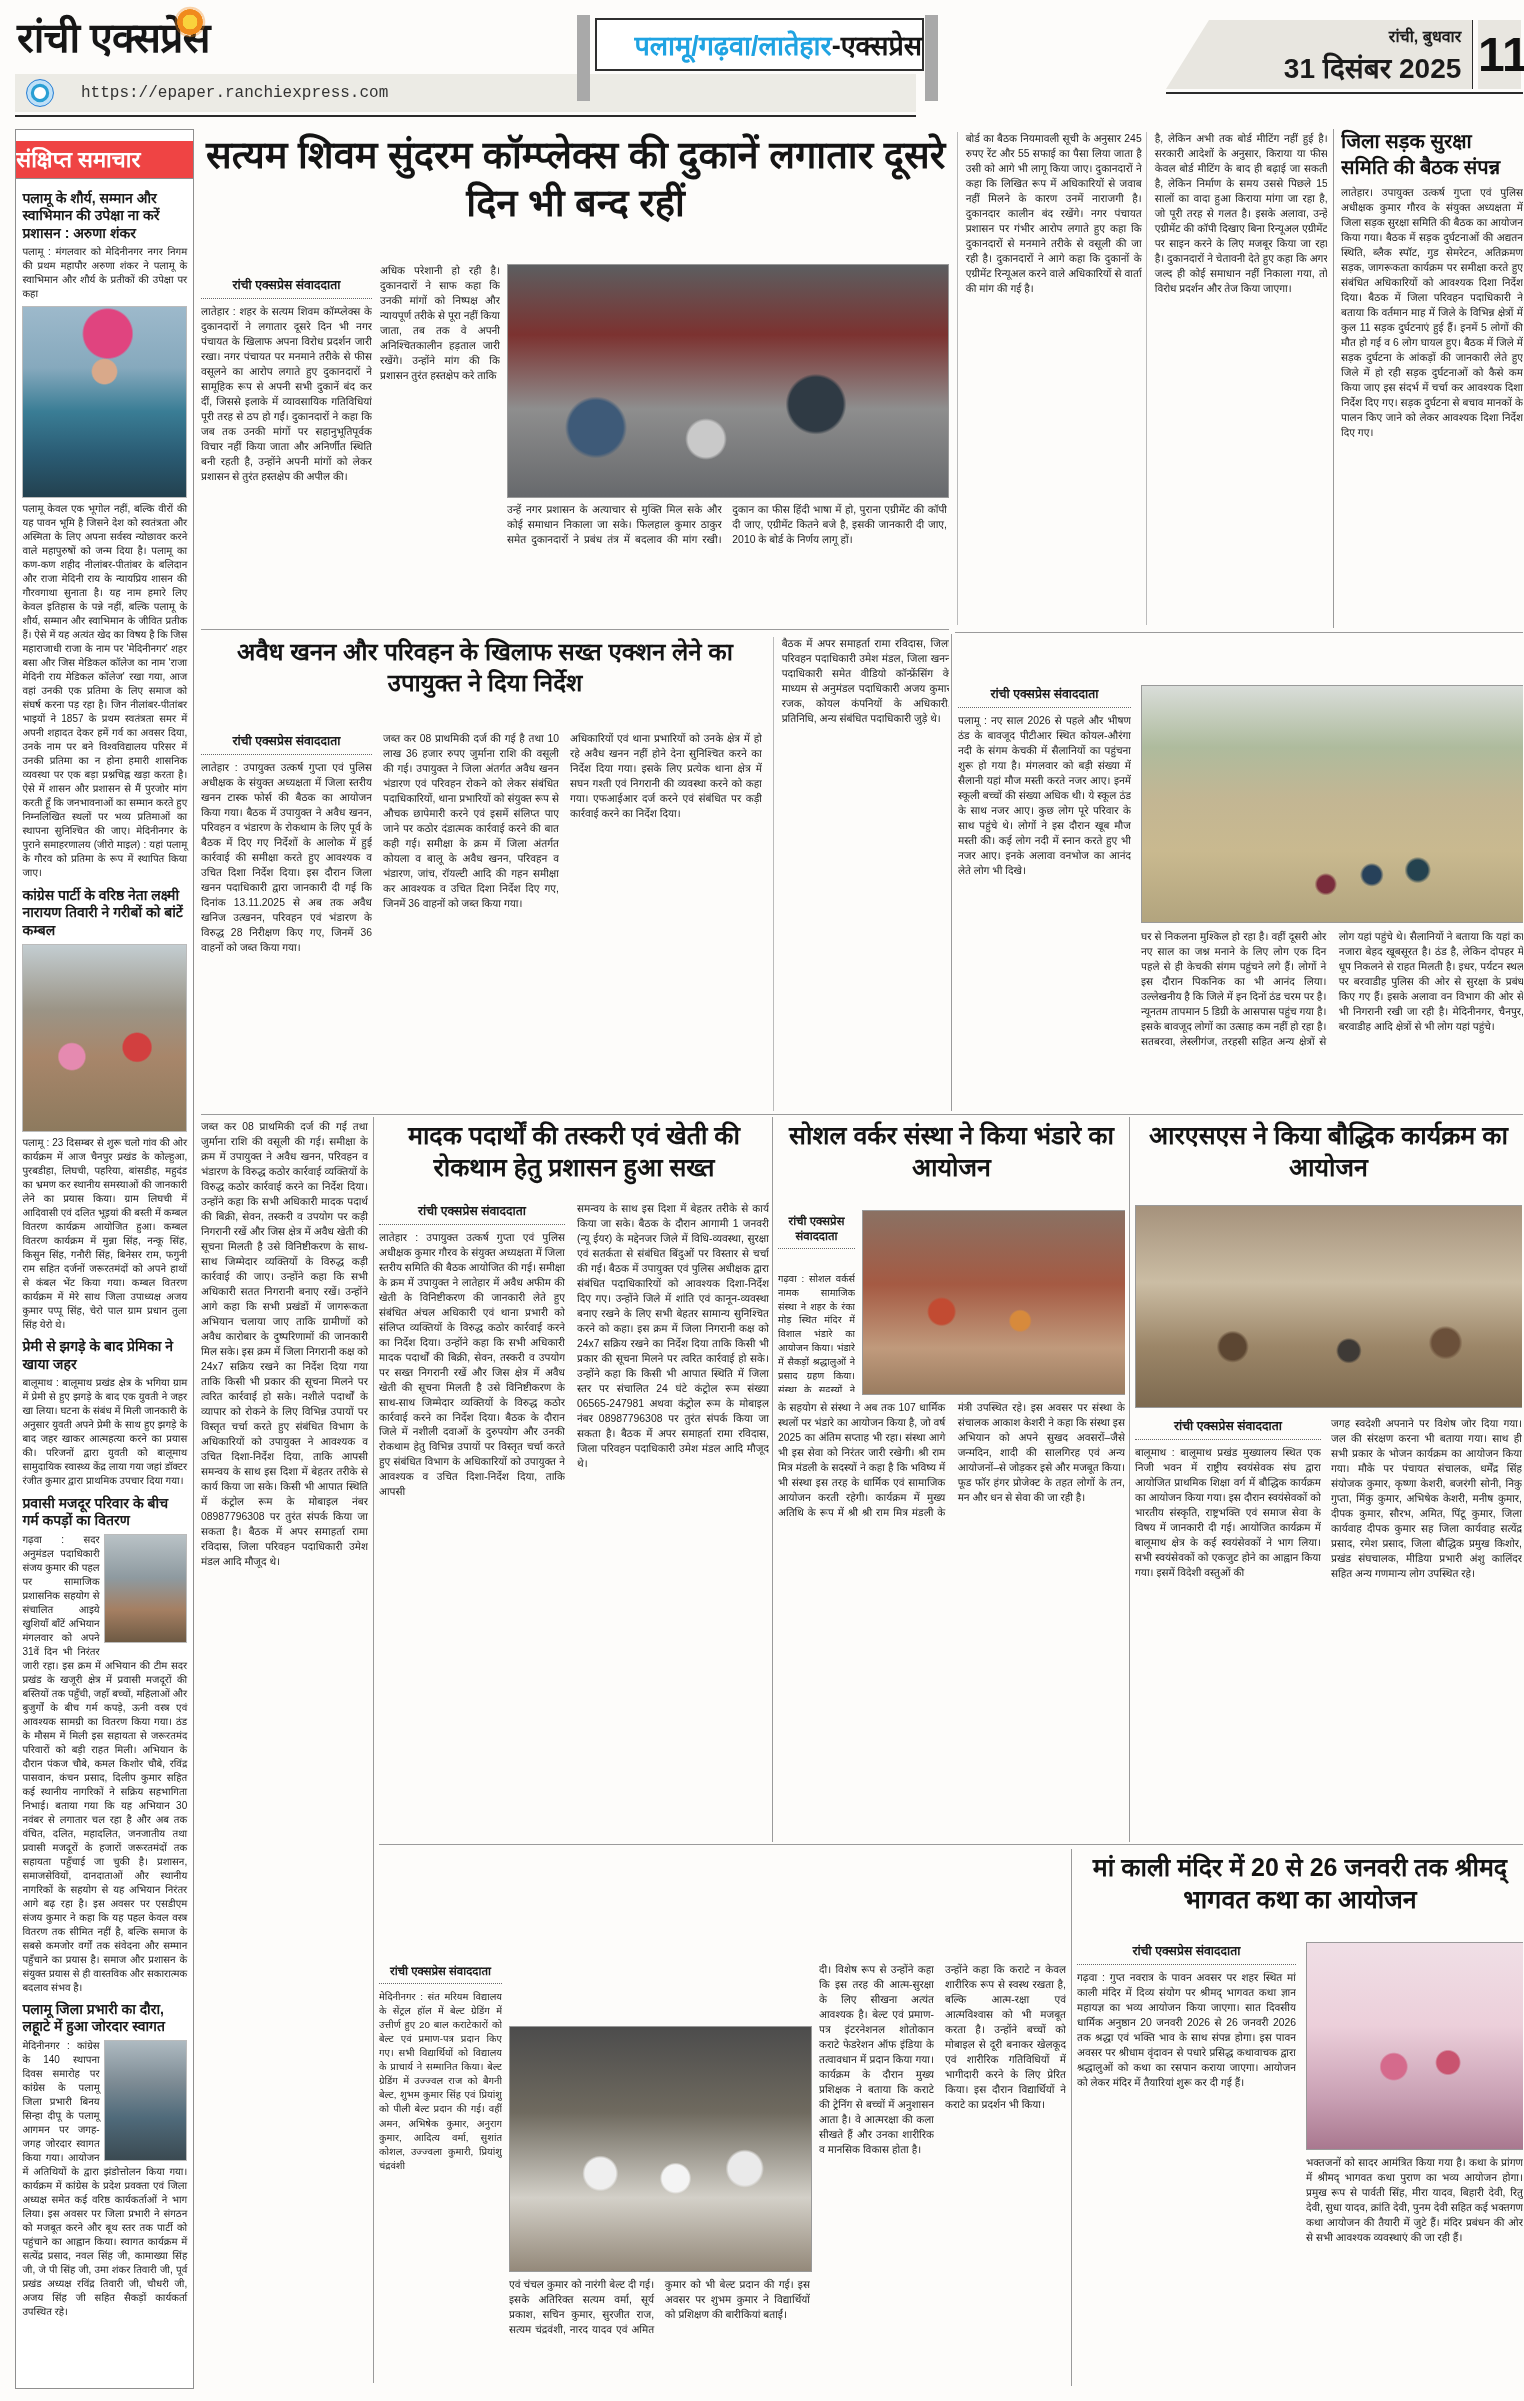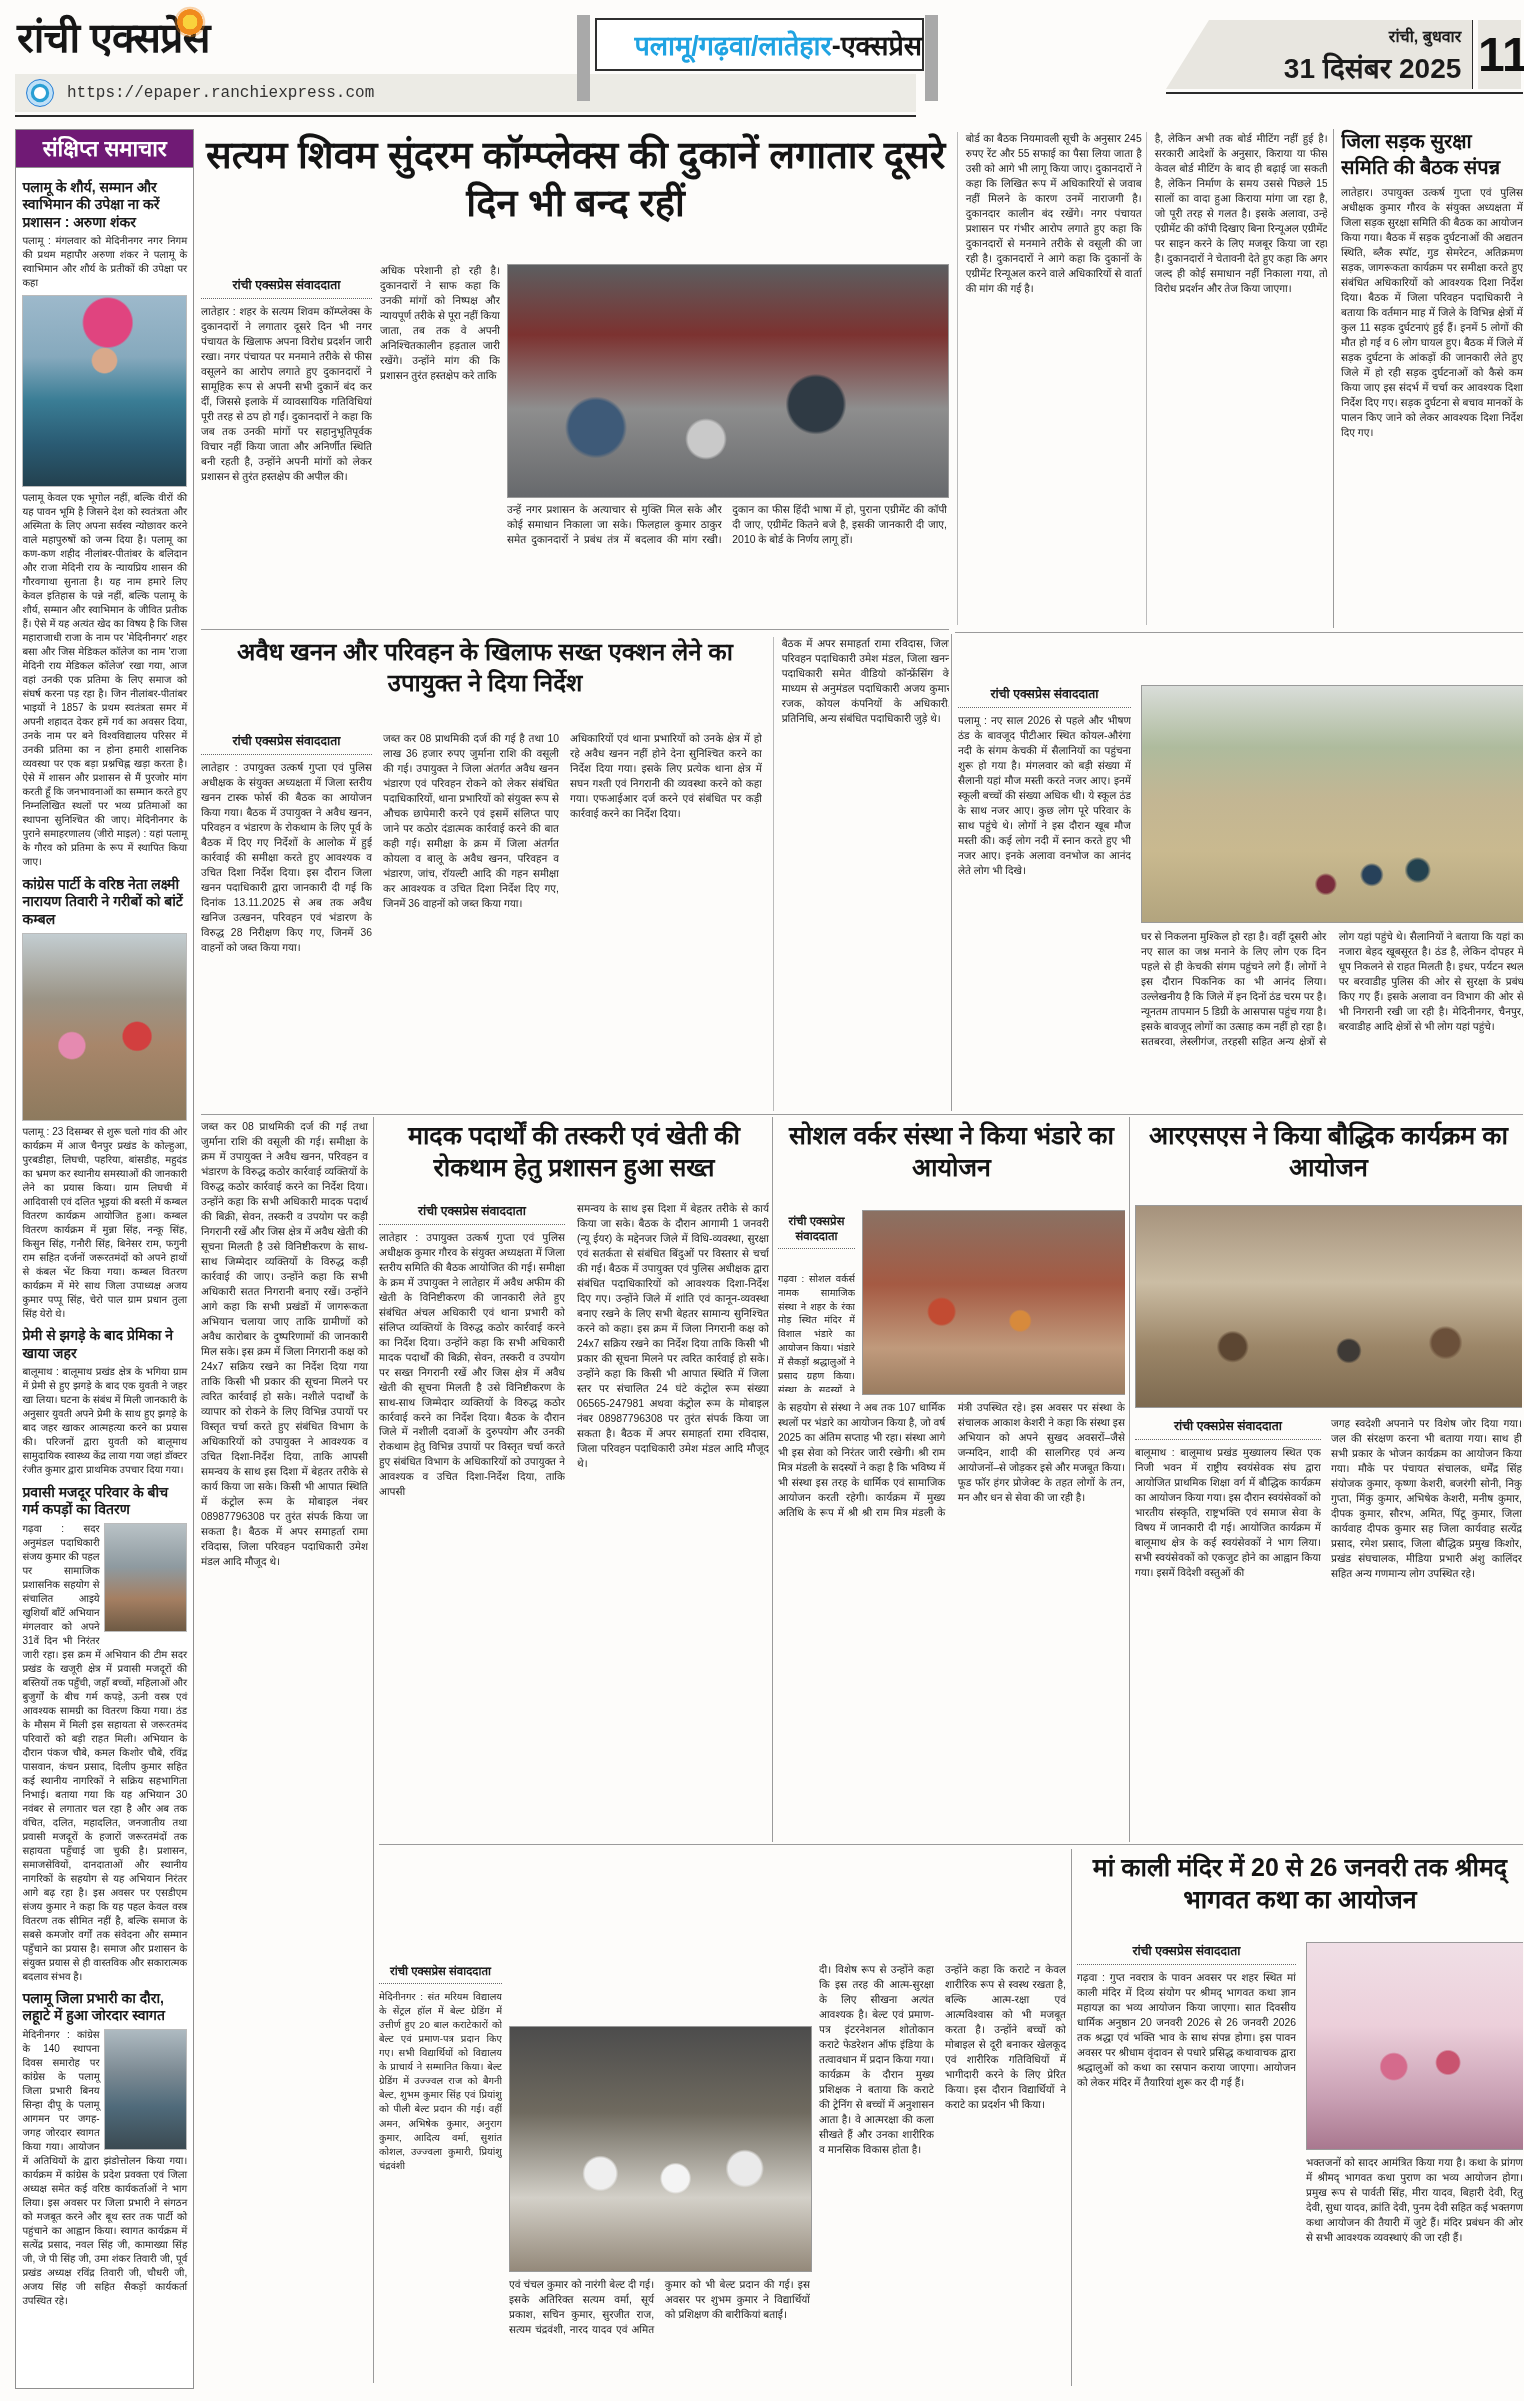--- a/index.html
+++ b/index.html
@@ -5,21 +5,21 @@
   html,body{margin:0;padding:0;background:#888;}
   .page{position:relative;width:1524px;height:2401px;background:#fdfcfa;overflow:hidden;
         font-family:"Liberation Sans","DejaVu Sans",sans-serif;color:#1b1b1b;}
   
   .masthead{position:absolute;left:17px;top:7.7px;width:330px;height:63px;}
   .masthead .title{font-size:41px;font-weight:800;letter-spacing:-0.8px;color:#161616;line-height:61px;}
   .sun{position:absolute;left:160px;top:1.5px;width:26px;height:26px;border-radius:50%;
        background:radial-gradient(circle,#f9d23c 0 40%,#f08a1d 41% 70%,transparent 71%);
        box-shadow:0 0 0 2.3px rgba(240,138,29,.35);}
   .urlbar{position:absolute;left:15.3px;top:74px;width:901px;height:38px;background:#ecebe5;
-          display:flex;align-items:center;gap:13px;padding-left:10.7px;box-sizing:border-box;}
+          display:flex;align-items:center;gap:27px;padding-left:10.7px;box-sizing:border-box;}
   .clickicon{width:26px;height:26px;border-radius:50%;background:#fff;border:1.5px solid #2a7fd4;
              box-shadow:inset 0 0 0 3.8px #bfe0f7, inset 0 0 0 7px #2a9fd4;}
   .urltext{font-family:"Liberation Mono","DejaVu Sans Mono",monospace;font-size:16px;color:#333;}
   .hrule{position:absolute;background:#2b2b2b;}
   .banner{position:absolute;left:595px;top:18.4px;width:325px;height:49px;border:2.3px solid #2f2f2f;
           background:#fff;display:flex;align-items:center;justify-content:flex-end;font-weight:800;font-size:27px;}
   .banner .blue{color:#1fa3e2;}
   .banner .black{color:#161616;}
   .bannerbar{position:absolute;top:15.3px;width:13px;height:86px;background:#a9a9a9;}
   .datebox{position:absolute;left:1166px;top:20px;width:307px;height:69px;background:#e8e6e0;
@@ -33,22 +33,22 @@
   .vline{position:absolute;width:0.8px;background:#9a9a9a;}
   .hline{position:absolute;height:0.8px;background:#9a9a9a;}
   .head-xl{font-weight:800;color:#141414;text-align:center;line-height:1.28;}
   .byline{font-weight:700;font-size:12.3px;text-align:center;border-bottom:0.8px dotted #666;
           padding-bottom:4.6px;margin-bottom:6.1px;}
   .col{font-size:10.4px;line-height:1.44;text-align:justify;color:#222;overflow:hidden;}
   .photo{background-size:cover;}
   
   .brief{position:absolute;left:15.3px;top:129px;width:179px;height:2260px;border:0.8px solid #8f8f8f;
          box-sizing:border-box;background:#fff;overflow:hidden;}
-  .brief-title{background:#701a75;color:#fff;font-size:22px;font-weight:800;text-align:center;
-               height:37px;line-height:37px;border-bottom:0.8px solid #8f8f8f;}
+  .brief-title{background:#ef4444;color:#fff;font-size:22px;font-weight:800;text-align:left;
+               height:37px;line-height:37px;border-bottom:0.8px solid #8f8f8f;margin-top:11px;}
   .brief-inner{padding:4.6px 6.1px;}
   .bhead{font-size:14px;font-weight:800;line-height:1.25;margin:6.1px 0 3.1px;}
   .btext{font-size:10px;line-height:1.4;text-align:justify;}
   .bphoto{width:100%;height:192px;margin:4.6px 0;border:0.8px solid #bbb;box-sizing:border-box;}
   .bphoto-sm{float:right;width:81px;height:107px;margin:1.5px 0 3.1px 4.6px;border:0.8px solid #bbb;}
   
   .mod{position:absolute;overflow:hidden;}
 </style>
 </head>
 <body>

